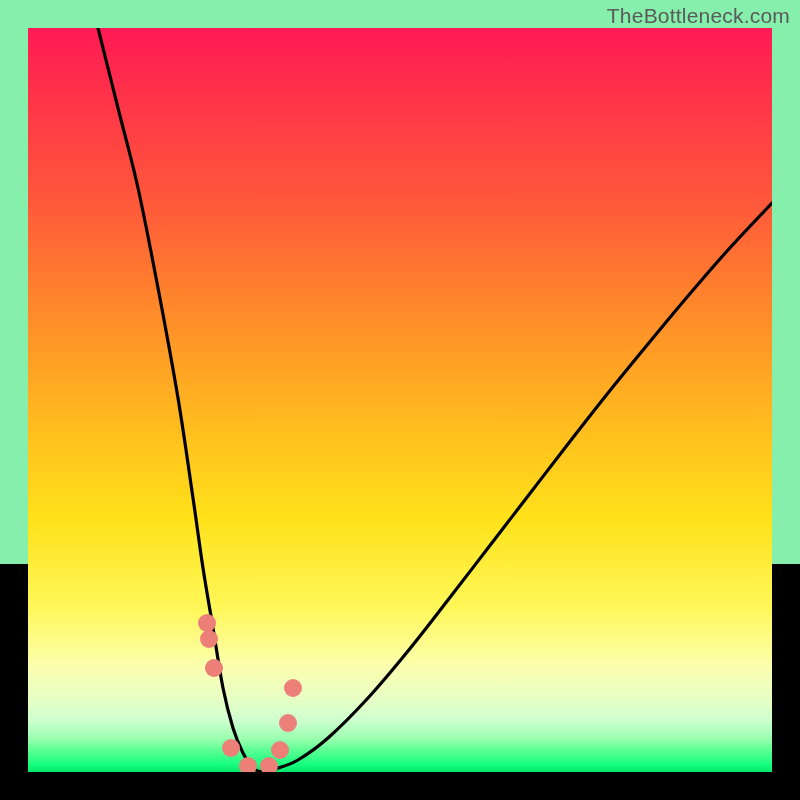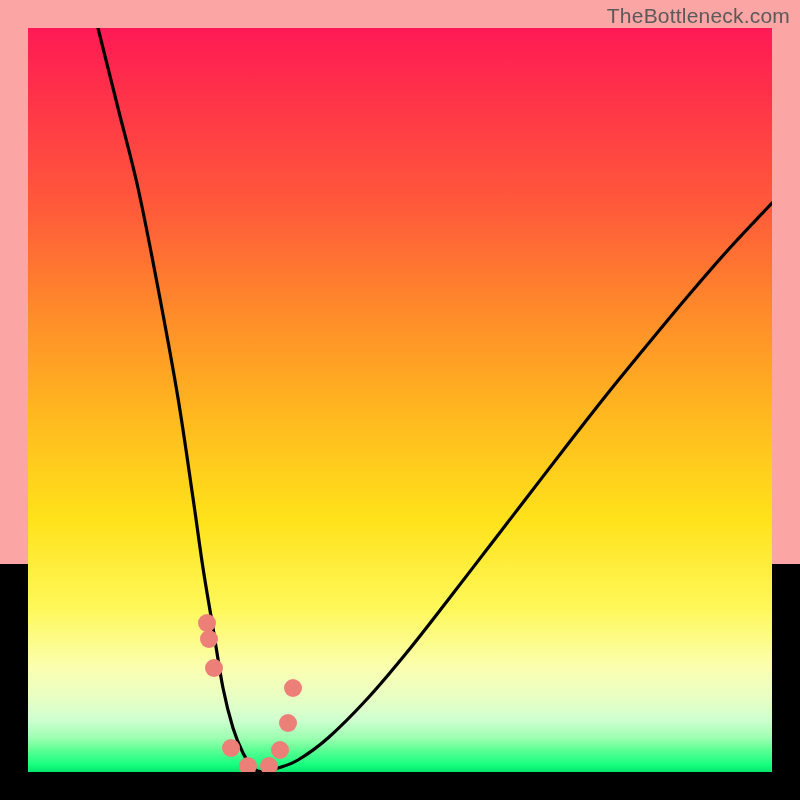--- a/index.html
+++ b/index.html
@@ -9,21 +9,21 @@
     height: 800px;
     background: #000;
     overflow: hidden;
     font-family: Arial, Helvetica, sans-serif;
   }
   .frame {
     position: absolute;
     top: 0; left: 0;
     width: 800px;
     height: 564px;
-    background: #fca5a5;
+    background: #86efac;
   }
   .plot-area {
     position: absolute;
     left: 28px;
     top: 28px;
     width: 744px;
     height: 744px;
     overflow: hidden;
   }
   .gradient {

